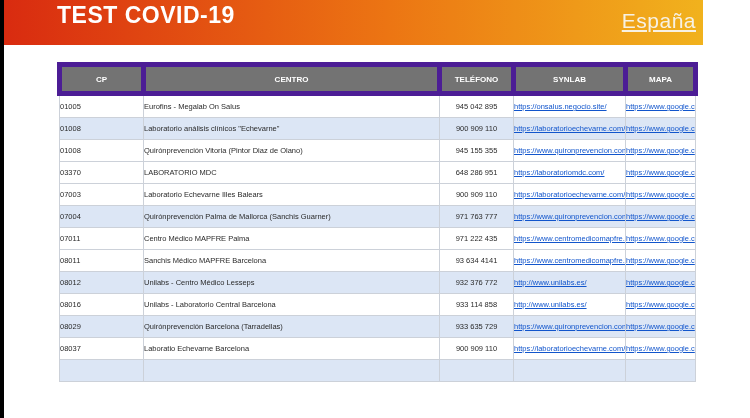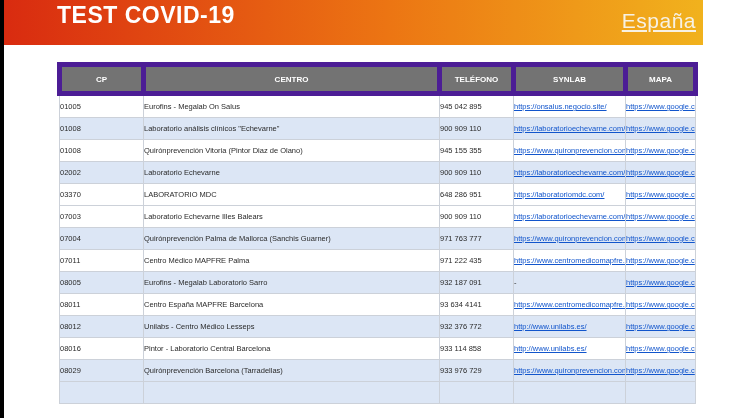--- a/index.html
+++ b/index.html
@@ -17,21 +17,21 @@
                  font-weight:normal;letter-spacing:0.5px;text-decoration:underline;}
   table.labs{position:absolute;left:57px;top:62px;width:636px;border-collapse:collapse;
              table-layout:fixed;background:#fff;border:1px solid #b9bfc8;}
   table.labs th{background:#737373;color:#ffffff;font-size:8px;font-weight:bold;
                 text-align:center;height:22px;border:5px solid #4c1d95;
                 overflow:hidden;white-space:nowrap;}
   table.labs td{height:21px;border:1px solid #ccd1d9;font-size:7.5px;color:#2a2a2a;
                 overflow:hidden;white-space:nowrap;padding:0;}
   tr.alt td{background:#dce6f5;}
   td.c-cp, td.c-centro{}
-  td.c-tel{text-align:left;padding-right:9px;}
+  td.c-tel{text-align:center;padding-right:9px;}
   td.c-web, td.c-mapa{text-align:left;padding-left:4px;}
   a.cell-link{color:#1155cc;display:block;
               white-space:nowrap;overflow:hidden;}
 </style>
 </head>
 <body>
 
 <div class="frame">
   <div class="left-bar"></div>
 
@@ -85,31 +85,20 @@
           <td class="c-cp">01008</td>
           <td class="c-centro">Quirónprevención Vitoria (Pintor Diaz de Olano)</td>
           <td class="c-tel">945 155 355</td>
           <td class="c-web">
             <a class="cell-link" href="#">https://www.quironprevencion.com/</a>
           </td>
           <td class="c-mapa">
             <a class="cell-link" href="#">https://www.google.c</a>
           </td>
         </tr>
-        <tr class="alt">
-          <td class="c-cp">02002</td>
-          <td class="c-centro">Laboratorio Echevarne</td>
-          <td class="c-tel">900 909 110</td>
-          <td class="c-web">
-            <a class="cell-link" href="#">https://laboratorioechevarne.com/</a>
-          </td>
-          <td class="c-mapa">
-            <a class="cell-link" href="#">https://www.google.c</a>
-          </td>
-        </tr>
         <tr>
           <td class="c-cp">03370</td>
           <td class="c-centro">LABORATORIO MDC</td>
           <td class="c-tel">648 286 951</td>
           <td class="c-web">
             <a class="cell-link" href="#">https://laboratoriomdc.com/</a>
           </td>
           <td class="c-mapa">
             <a class="cell-link" href="#">https://www.google.c</a>
           </td>
@@ -140,32 +129,23 @@
           <td class="c-cp">07011</td>
           <td class="c-centro">Centro Médico MAPFRE Palma</td>
           <td class="c-tel">971 222 435</td>
           <td class="c-web">
             <a class="cell-link" href="#">https://www.centromedicomapfre.es/cen</a>
           </td>
           <td class="c-mapa">
             <a class="cell-link" href="#">https://www.google.c</a>
           </td>
         </tr>
-        <tr class="alt">
-          <td class="c-cp">08005</td>
-          <td class="c-centro">Eurofins - Megalab Laboratorio Sarro</td>
-          <td class="c-tel">932 187 091</td>
-          <td class="c-web">-</td>
-          <td class="c-mapa">
-            <a class="cell-link" href="#">https://www.google.c</a>
-          </td>
-        </tr>
         <tr>
           <td class="c-cp">08011</td>
-          <td class="c-centro">Centro España MAPFRE Barcelona</td>
+          <td class="c-centro">Sanchis Médico MAPFRE Barcelona</td>
           <td class="c-tel">93 634 4141</td>
           <td class="c-web">
             <a class="cell-link" href="#">https://www.centromedicomapfre.es/cen</a>
           </td>
           <td class="c-mapa">
             <a class="cell-link" href="#">https://www.google.c</a>
           </td>
         </tr>
         <tr class="alt">
           <td class="c-cp">08012</td>
@@ -173,35 +153,46 @@
           <td class="c-tel">932 376 772</td>
           <td class="c-web">
             <a class="cell-link" href="#">http://www.unilabs.es/</a>
           </td>
           <td class="c-mapa">
             <a class="cell-link" href="#">https://www.google.c</a>
           </td>
         </tr>
         <tr>
           <td class="c-cp">08016</td>
-          <td class="c-centro">Pintor - Laboratorio Central Barcelona</td>
+          <td class="c-centro">Unilabs - Laboratorio Central Barcelona</td>
           <td class="c-tel">933 114 858</td>
           <td class="c-web">
             <a class="cell-link" href="#">http://www.unilabs.es/</a>
           </td>
           <td class="c-mapa">
             <a class="cell-link" href="#">https://www.google.c</a>
           </td>
         </tr>
         <tr class="alt">
           <td class="c-cp">08029</td>
           <td class="c-centro">Quirónprevención Barcelona (Tarradellas)</td>
-          <td class="c-tel">933 976 729</td>
+          <td class="c-tel">933 635 729</td>
           <td class="c-web">
             <a class="cell-link" href="#">https://www.quironprevencion.com/</a>
+          </td>
+          <td class="c-mapa">
+            <a class="cell-link" href="#">https://www.google.c</a>
+          </td>
+        </tr>
+        <tr>
+          <td class="c-cp">08037</td>
+          <td class="c-centro">Laboratio Echevarne Barcelona</td>
+          <td class="c-tel">900 909 110</td>
+          <td class="c-web">
+            <a class="cell-link" href="#">https://laboratorioechevarne.com/</a>
           </td>
           <td class="c-mapa">
             <a class="cell-link" href="#">https://www.google.c</a>
           </td>
         </tr>
         <tr class="alt">
           <td></td>
           <td></td>
           <td></td>
           <td></td>

